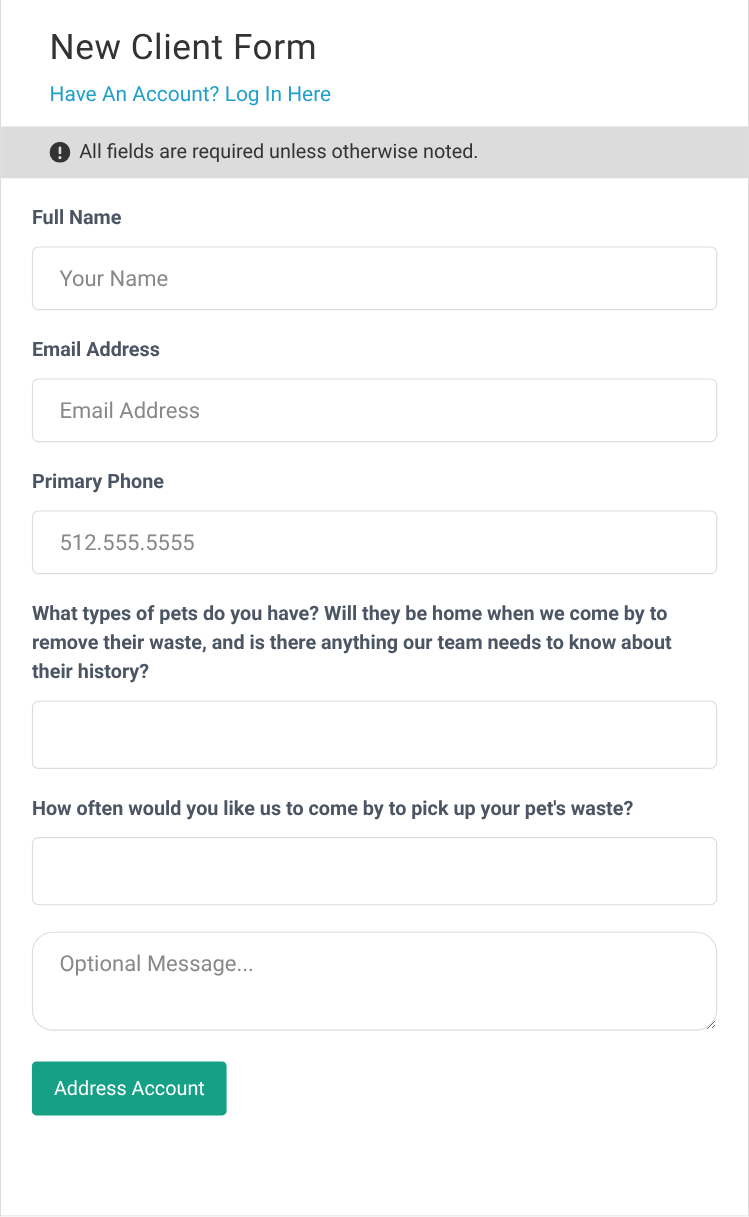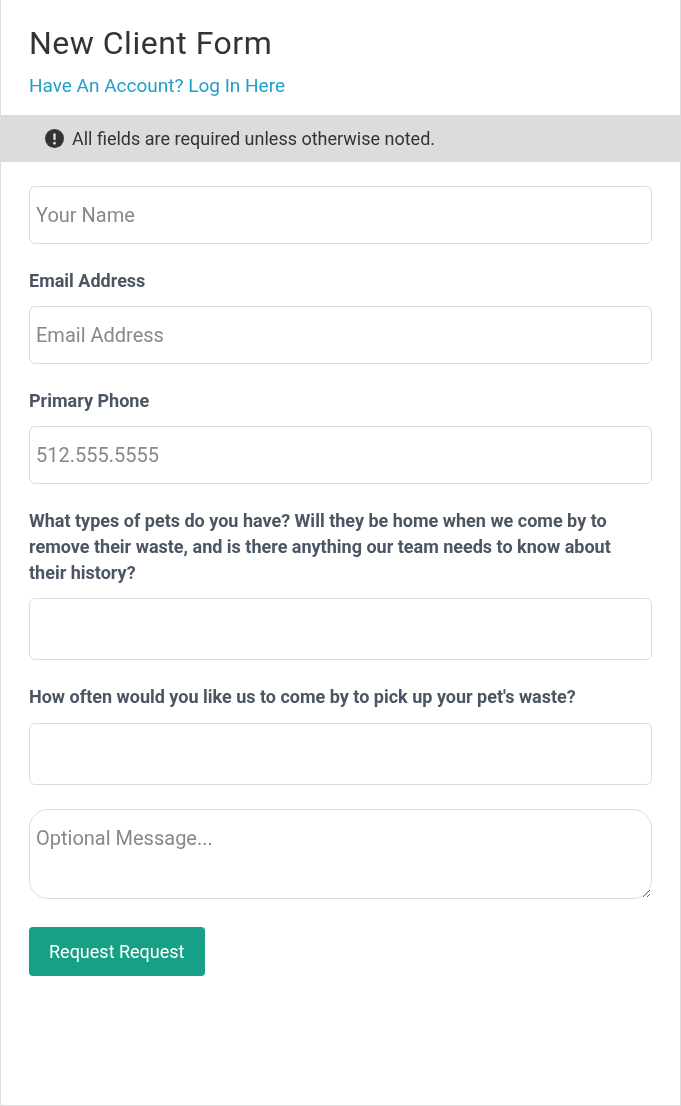--- a/index.html
+++ b/index.html
@@ -14,20 +14,21 @@
       width: 681px;
     }
     .container {
       border: 1px solid #ddd;
       border-top: none;
       min-height: 1106px;
       position: relative;
     }
     .header-section {
       padding: 24px 28px 18px 28px;
+      margin-left: 16px;
     }
     h1 {
       font-size: 32px;
       font-weight: 400;
       color: #333;
       margin-bottom: 12px;
       letter-spacing: 0.5px;
     }
     .login-link {
       color: #20a0c9;
@@ -59,21 +60,21 @@
       display: block;
       font-weight: 700;
       color: #4b5563;
       font-size: 18px;
       margin-bottom: 12px;
       line-height: 1.45;
     }
     input[type="text"],
     textarea {
       width: 100%;
-      padding: 16px 6px;
+      padding: 16px 24px;
       font-size: 20px;
       border: 1px solid #dcdcdc;
       border-radius: 6px;
       color: #333;
       font-family: inherit;
       background: #fff;
     }
     input[type="text"]::placeholder,
     textarea::placeholder {
       color: #888;
@@ -111,20 +112,21 @@
       <circle cx="8" cy="8" r="8" fill="#333"></circle>
       <rect x="7" y="3.5" width="2" height="6" fill="#dcdcdc" rx="1"></rect>
       <circle cx="8" cy="12" r="1.2" fill="#dcdcdc"></circle>
     </svg>
     <span>All fields are required unless otherwise noted.</span>
   </div>
 
   <div class="form-section">
 
     <div class="form-group">
+      <label>Full Name</label>
       <input type="text" placeholder="Your Name" style="">
     </div>
 
     <div class="form-group">
       <label>Email Address</label>
       <input type="text" placeholder="Email Address" style="">
     </div>
 
     <div class="form-group">
       <label>Primary Phone</label>
@@ -138,16 +140,16 @@
 
     <div class="form-group">
       <label>How often would you like us to come by to pick up your pet's waste?</label>
       <input type="text" class="short-input" placeholder="" style="">
     </div>
 
     <div class="form-group">
       <textarea placeholder="Optional Message..." style=""></textarea>
     </div>
 
-    <button class="submit-btn">Request Request</button>
+    <button class="submit-btn">Address Account</button>
 
   </div>
 </div>
 
 </body></html>

